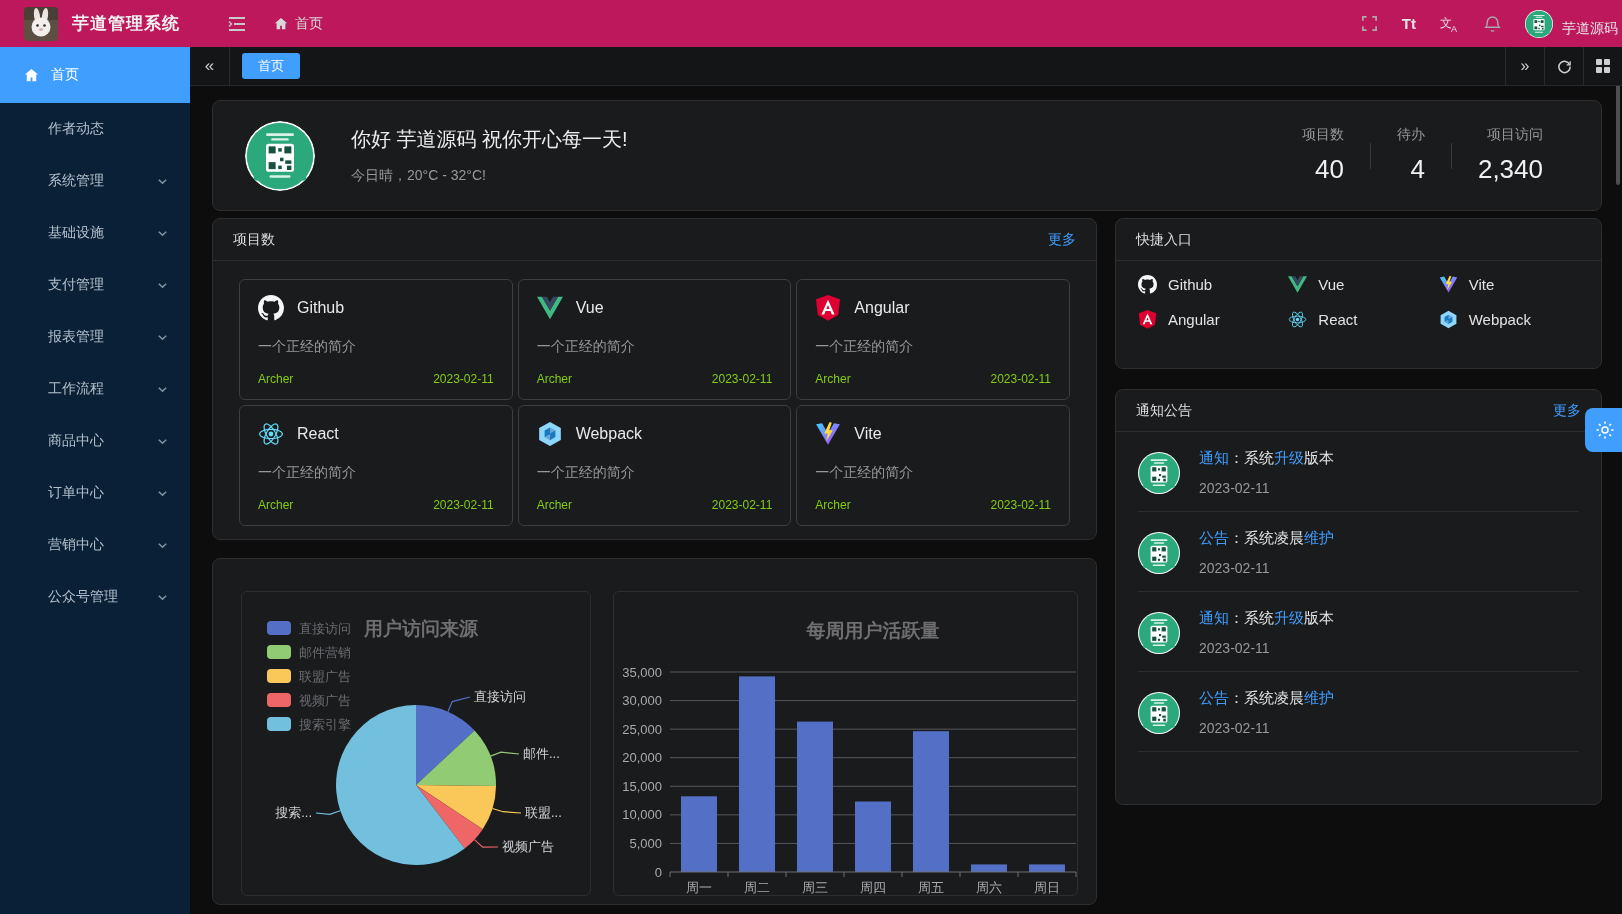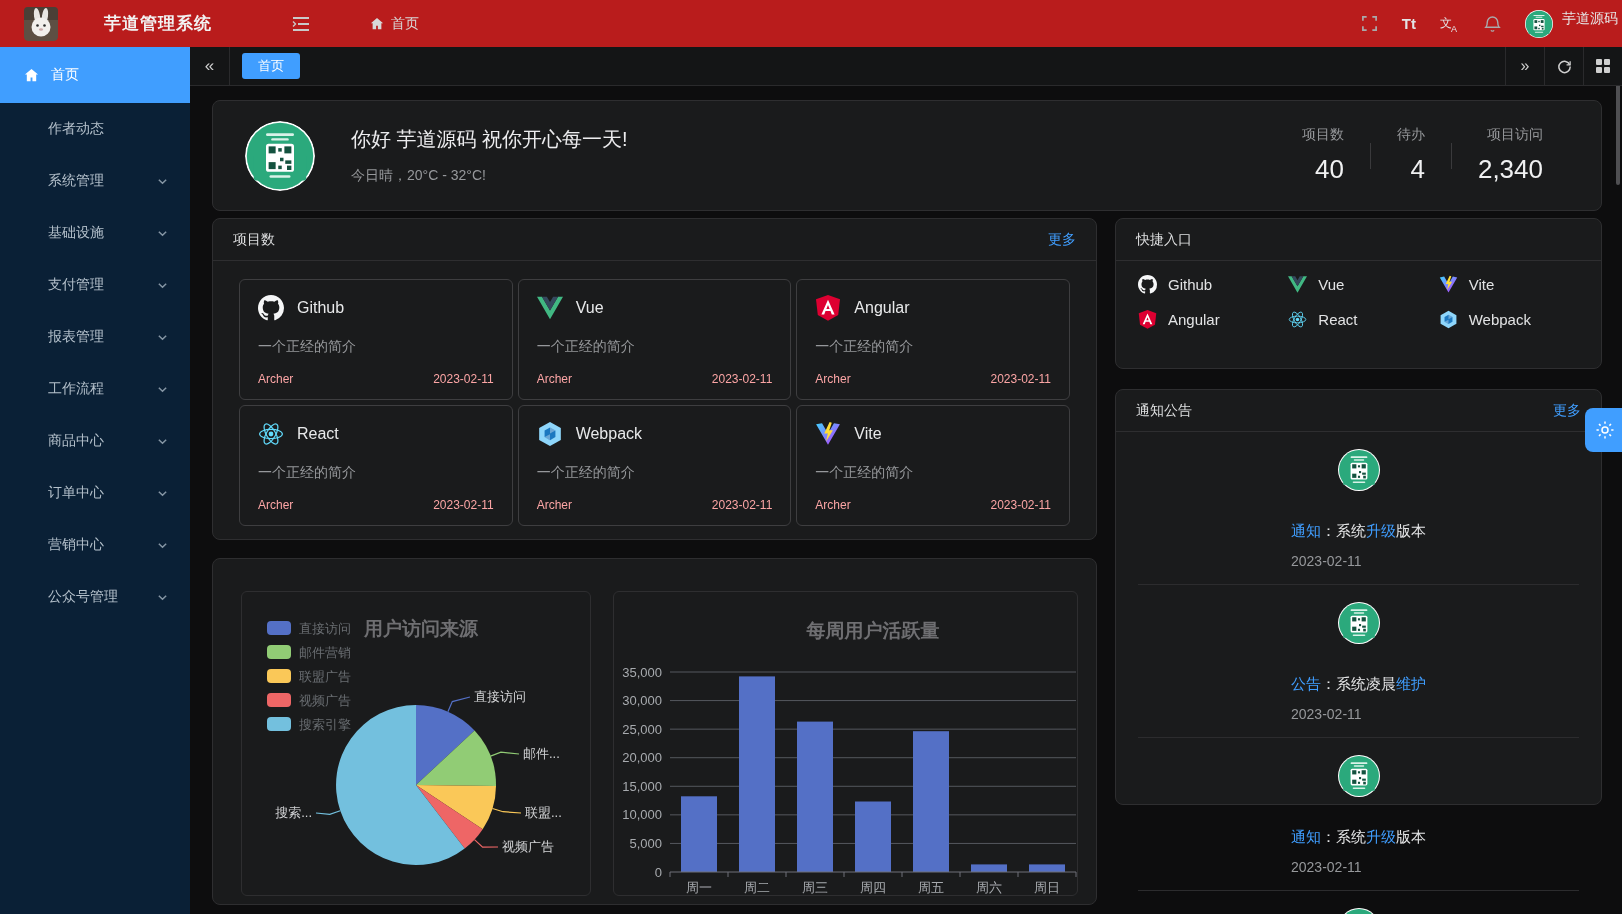--- a/index.html
+++ b/index.html
@@ -1,27 +1,27 @@
 <!DOCTYPE html>
 <html><head>
 <meta charset="utf-8">
 <style>
   * { margin:0; padding:0; box-sizing:border-box; }
   html,body { width:1622px; height:914px; overflow:hidden; background:#0d0d0e;
     font-family:"Liberation Sans","DejaVu Sans",sans-serif; color:#e3e4e6; }
 
   
-  #topbar { position:absolute; left:0; top:0; width:1622px; height:47px; background:#b91c1c; display:flex; align-items:center; z-index:5;gap:32px; }
+  #topbar { position:absolute; left:0; top:0; width:1622px; height:47px; background:#be185d; display:flex; align-items:center; z-index:5; }
   #logo { width:34px; height:34px; border-radius:4px; margin-left:24px; overflow:hidden; flex:none; }
   #app-title { font-size:17px; font-weight:bold; color:#f2f2f2; margin-left:14px; letter-spacing:1px; }
   #fold-btn { margin-left:48px; color:#c9c9c9; cursor:pointer; display:flex; }
   #breadcrumb { display:flex; align-items:center; gap:7px; margin-left:28px; color:#d8d8d8; font-size:14px; }
   #topbar-right { margin-left:auto; display:flex; align-items:center; gap:24px; padding-right:4px; }
   .tb-icon { color:#c2c3c5; display:flex; align-items:center; cursor:pointer; }
-  #user-chip { display:flex; align-items:flex-start; gap:9px; cursor:pointer; }
+  #user-chip { display:flex; align-items:flex-end; gap:9px; cursor:pointer; }
   #user-name { font-size:14px; color:#e6e6e6; }
 
   
   #sidebar { position:absolute; left:0; top:47px; width:190px; height:867px; background:#0a2036; z-index:4; }
   .menu-item { height:52px; display:flex; align-items:center; padding:0 18px 0 48px; font-size:14px; color:#b4c0cb; cursor:pointer; position:relative; }
   .menu-item.active { height:56px; background:#409eff; color:#ffffff; padding-left:24px; }
   .menu-item.active .mi-label { margin-left:12px; }
   .menu-item .chev { position:absolute; right:22px; color:#8595a4; display:flex; }
 
   
@@ -49,36 +49,36 @@
   .stat-value { font-size:26px; color:#f0f1f2; margin-top:10px; }
   .stat-div { width:1px; height:26px; background:#3a3a3c; }
 
   
   #projects-card { left:212px; top:218px; width:885px; height:322px; }
   #tiles { position:absolute; left:26px; top:60px; right:26px; display:grid; grid-template-columns:repeat(3,1fr); gap:5px; }
   .tile { border:1px solid #3e3e40; border-radius:6px; height:121px; padding:15px 18px; cursor:pointer; background:#1a1b1c; }
   .tile-head { display:flex; align-items:center; gap:13px; }
   .tile-name { font-size:16px; color:#e8e9ea; }
   .tile-desc { font-size:14px; color:#96989b; margin-top:17px; }
-  .tile-foot { display:flex; justify-content:space-between; font-size:12px; color:#fca5a5; margin-top:16px; }
+  .tile-foot { display:flex; justify-content:space-between; font-size:12px; color:#84cc16; margin-top:16px; }
 
   
   #charts-card { left:212px; top:558px; width:885px; height:347px; }
   .chart-panel { position:absolute; top:32px; height:305px; border:1px solid #2e2e30; border-radius:6px; background:#1a1b1c; }
   #pie-panel { left:28px; width:350px; }
   #bar-panel { left:400px; width:465px; }
 
   
   #quick-card { left:1115px; top:218px; width:487px; height:151px; }
   #quick-grid { position:absolute; left:22px; top:56px; right:12px; display:grid; grid-template-columns:1fr 1fr 1fr; row-gap:16px; }
   .quick-item { display:flex; align-items:center; gap:11px; font-size:15px; color:#e2e3e4; cursor:pointer; }
 
   #notice-card { left:1115px; top:381px; width:487px; height:416px;margin-top:8px; }
   #notice-list { position:absolute; left:22px; top:42px; right:22px; }
-  .notice-item { display:flex; align-items:center; gap:31px; padding:17px 0 15px 0; border-bottom:1px solid #2c2c2e; cursor:pointer;flex-direction:column; }
+  .notice-item { display:flex; align-items:center; gap:19px; padding:17px 0 15px 0; border-bottom:1px solid #2c2c2e; cursor:pointer; }
   .notice-body { flex:1; }
   .notice-title { font-size:15px; color:#e4e5e6; }
   .notice-title .hl { color:#409eff; }
   .notice-date { font-size:14px; color:#96989b; margin-top:12px; }
 
   
   #gear-btn { position:absolute; left:1585px; top:408px; width:40px; height:44px; background:#409eff; border-radius:8px 0 0 8px; display:flex; align-items:center; justify-content:center; cursor:pointer; z-index:6; }
 
   
   #scroll-thumb { position:absolute; right:2px; top:55px; width:4px; height:130px; background:#4f4f52; border-radius:2px; }

